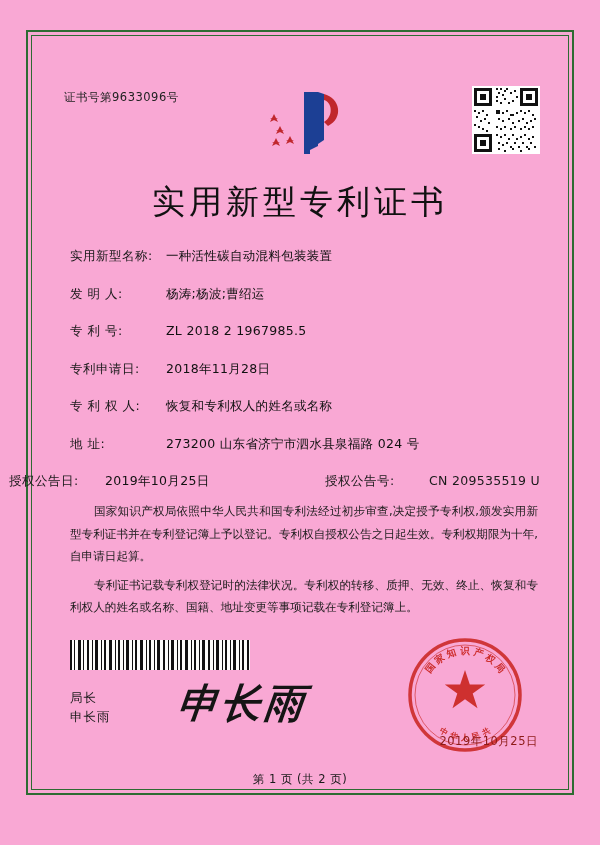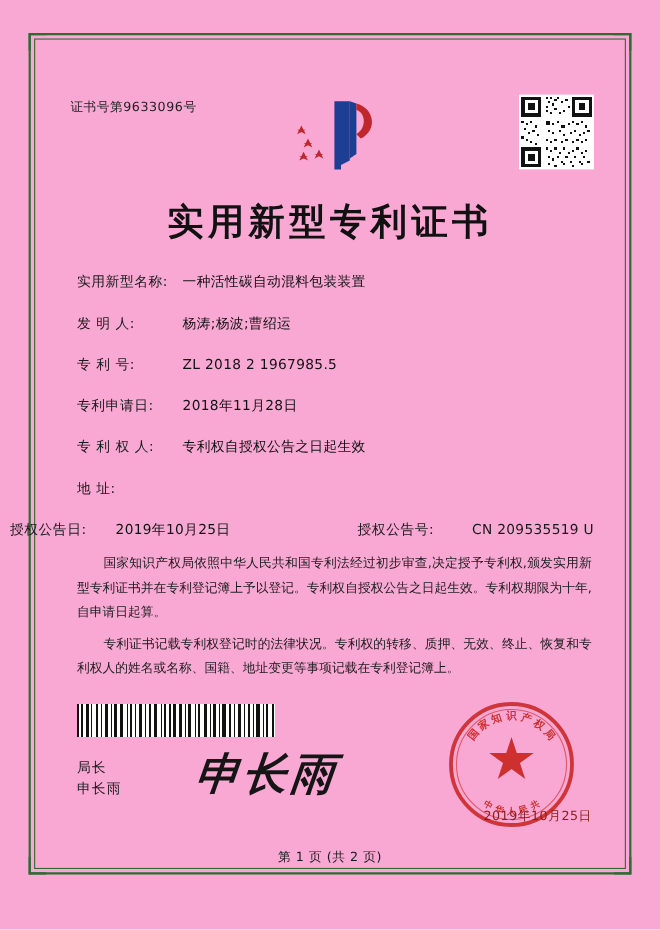--- a/index.html
+++ b/index.html
@@ -75,21 +75,21 @@
     background: #ffffff;
   }
 
   .title {
     position: absolute;
     left: 0;
     right: 0;
     top: 180px;
     text-align: center;
     font-size: 33px;
-    font-weight: bold;
+    font-weight: normal;
     letter-spacing: 4px;
     color: #111;
     font-family: "DejaVu Sans", "Liberation Sans", sans-serif;
   }
 
   .fields {
     position: absolute;
     left: 70px;
     right: 60px;
     top: 248px;
@@ -356,25 +356,26 @@
       <div class="field-value">ZL 2018 2 1967985.5</div>
     </div>
 
     <div class="field-row">
       <div class="field-label">专利申请日:</div>
       <div class="field-value">2018年11月28日</div>
     </div>
 
     <div class="field-row">
       <div class="field-label">专 利 权 人:</div>
-      <div class="field-value">专利权自授权公告之日起生效</div>
+      <div class="field-value">恢复和专利权人的姓名或名称</div>
     </div>
 
     <div class="field-row">
       <div class="field-label">地       址:</div>
+      <div class="field-value">273200 山东省济宁市泗水县泉福路 024 号</div>
     </div>
 
     <div class="field-row split">
       <div class="field-label">授权公告日:</div>
       <div class="field-value first-half">2019年10月25日</div>
       <div class="second-label">授权公告号:</div>
       <div class="second-value">CN 209535519 U</div>
     </div>
 
   </div>

